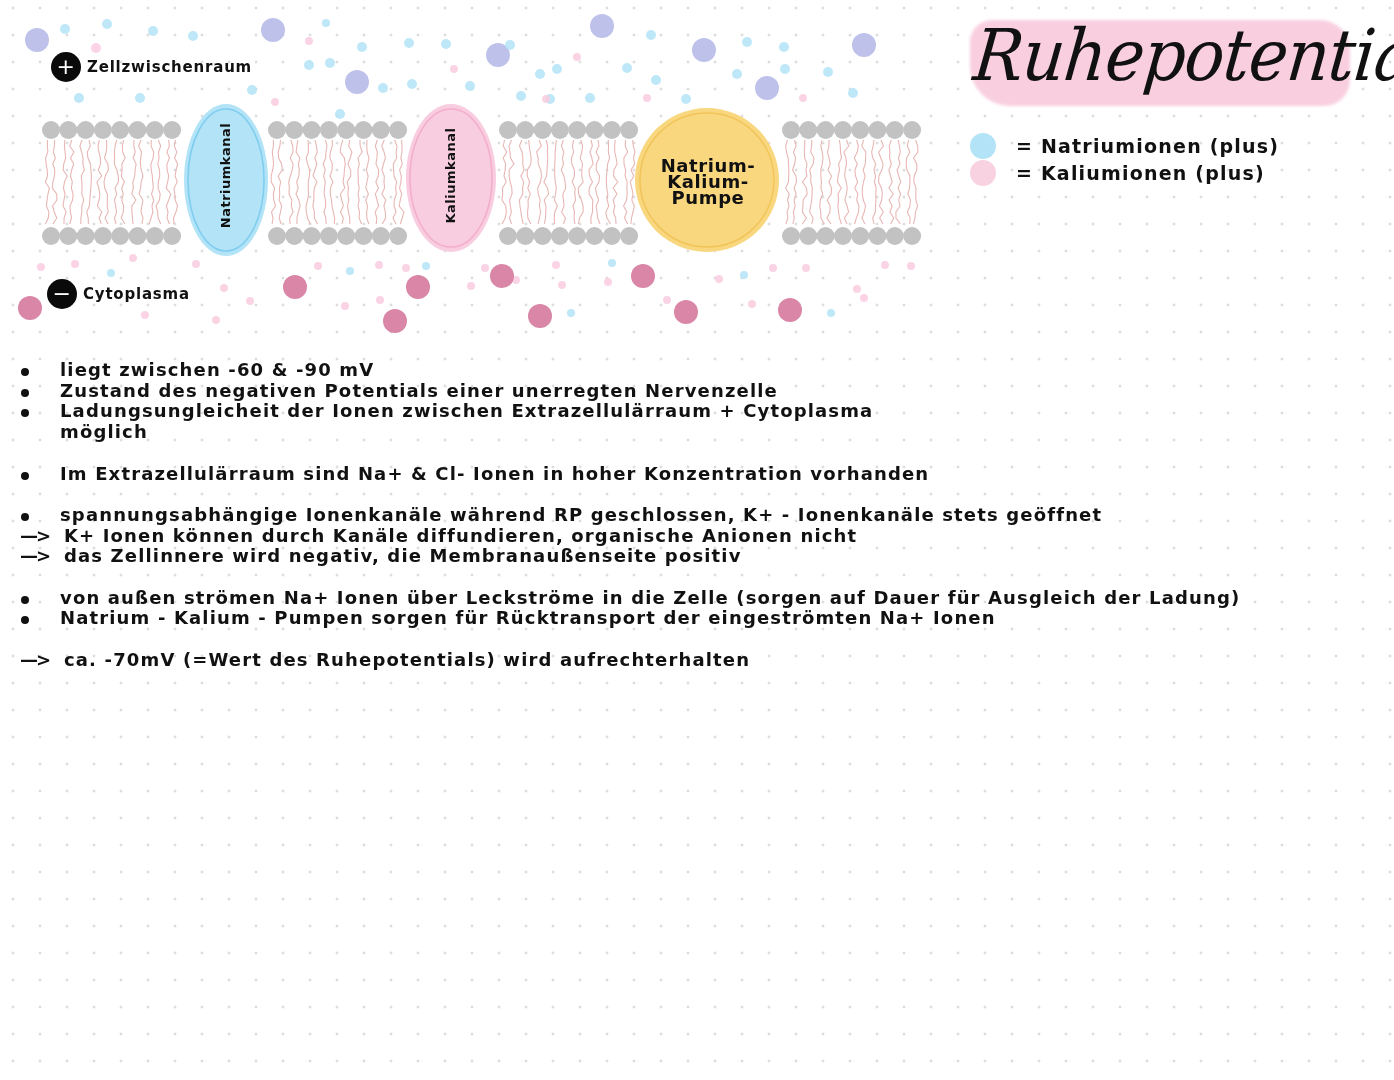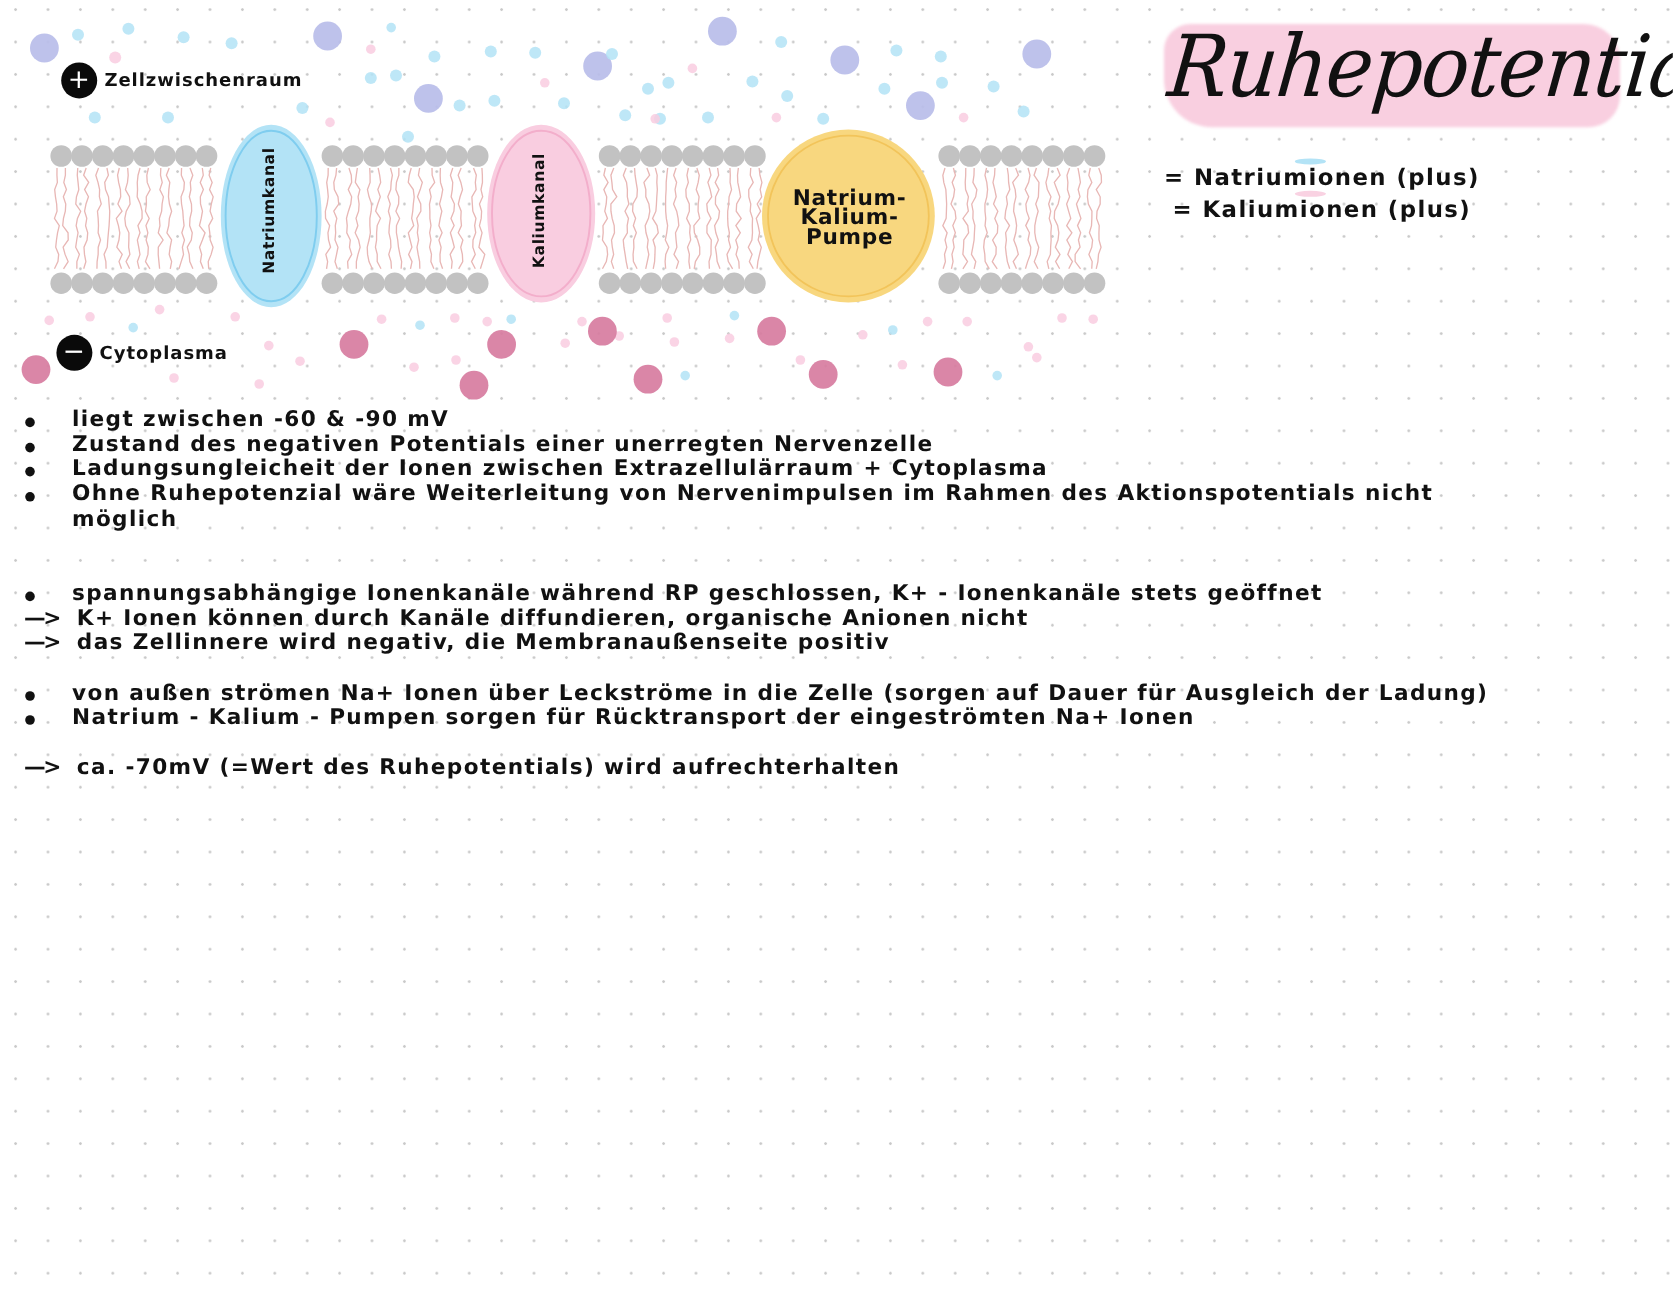--- a/index.html
+++ b/index.html
@@ -108,21 +108,20 @@
     }
     #legend {
       position: absolute;
       left: 970px;
       top: 132px;
     }
     .legend-row {
       display: flex;
       align-items: center;
       height: 27px;
-      flex-direction: column;
     }
     .legend-swatch {
       width: 26px;
       height: 26px;
       border-radius: 50%;
       margin-right: 20px;
     }
     .legend-swatch.half {
       height: 13px;
       border-radius: 0 0 13px 13px;
@@ -131,21 +130,21 @@
     .legend-text {
       font-weight: bold;
       font-size: 19px;
       letter-spacing: 1.2px;
       color: #111;
       white-space: nowrap;
     }
     #notes {
       position: absolute;
       left: 18px;
-      top: 340px;
+      top: 360px;
       width: 1360px;
     }
     .note-line {
       position: relative;
       font-weight: bold;
       font-size: 18px;
       line-height: 20.7px;
       letter-spacing: 1.15px;
       white-space: nowrap;
       color: #111;
@@ -462,27 +461,27 @@
     </div>
     <div class="note-line">
       <span class="bullet"></span>
       <span class="content">Zustand des negativen Potentials einer unerregten Nervenzelle</span>
     </div>
     <div class="note-line">
       <span class="bullet"></span>
       <span class="content">Ladungsungleicheit der Ionen zwischen Extrazellulärraum + Cytoplasma</span>
     </div>
     <div class="note-line">
-      <span class="bullet"></span>
-      <span class="content">Ohne Ruhepotenzial wäre Weiterleitung von Nervenimpulsen im Rahmen des Aktionspotentials nicht</span>
-    </div>
-    <div class="note-line">
       <span class="content">möglich</span>
     </div>
     <div class="note-gap"></div>
+    <div class="note-line">
+      <span class="bullet"></span>
+      <span class="content">Im Extrazellulärraum sind Na+ &amp; Cl- Ionen in hoher Konzentration vorhanden</span>
+    </div>
     <div class="note-gap"></div>
     <div class="note-line">
       <span class="bullet"></span>
       <span class="content">spannungsabhängige Ionenkanäle während RP geschlossen, K+ - Ionenkanäle stets geöffnet</span>
     </div>
     <div class="note-line arrow-line">
       <span class="arrow">—&gt;</span>
       <span class="content">K+ Ionen können durch Kanäle diffundieren, organische Anionen nicht</span>
     </div>
     <div class="note-line arrow-line">

